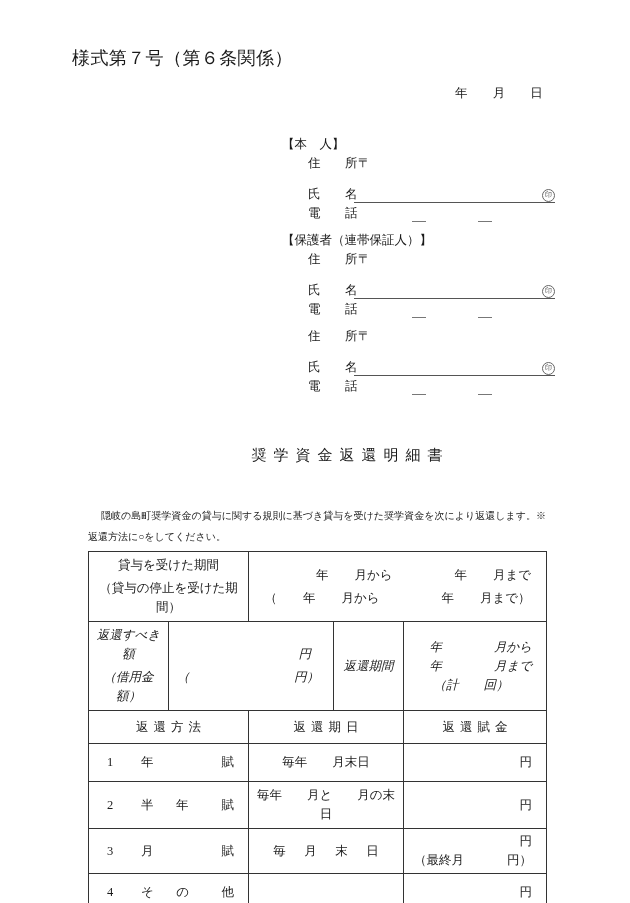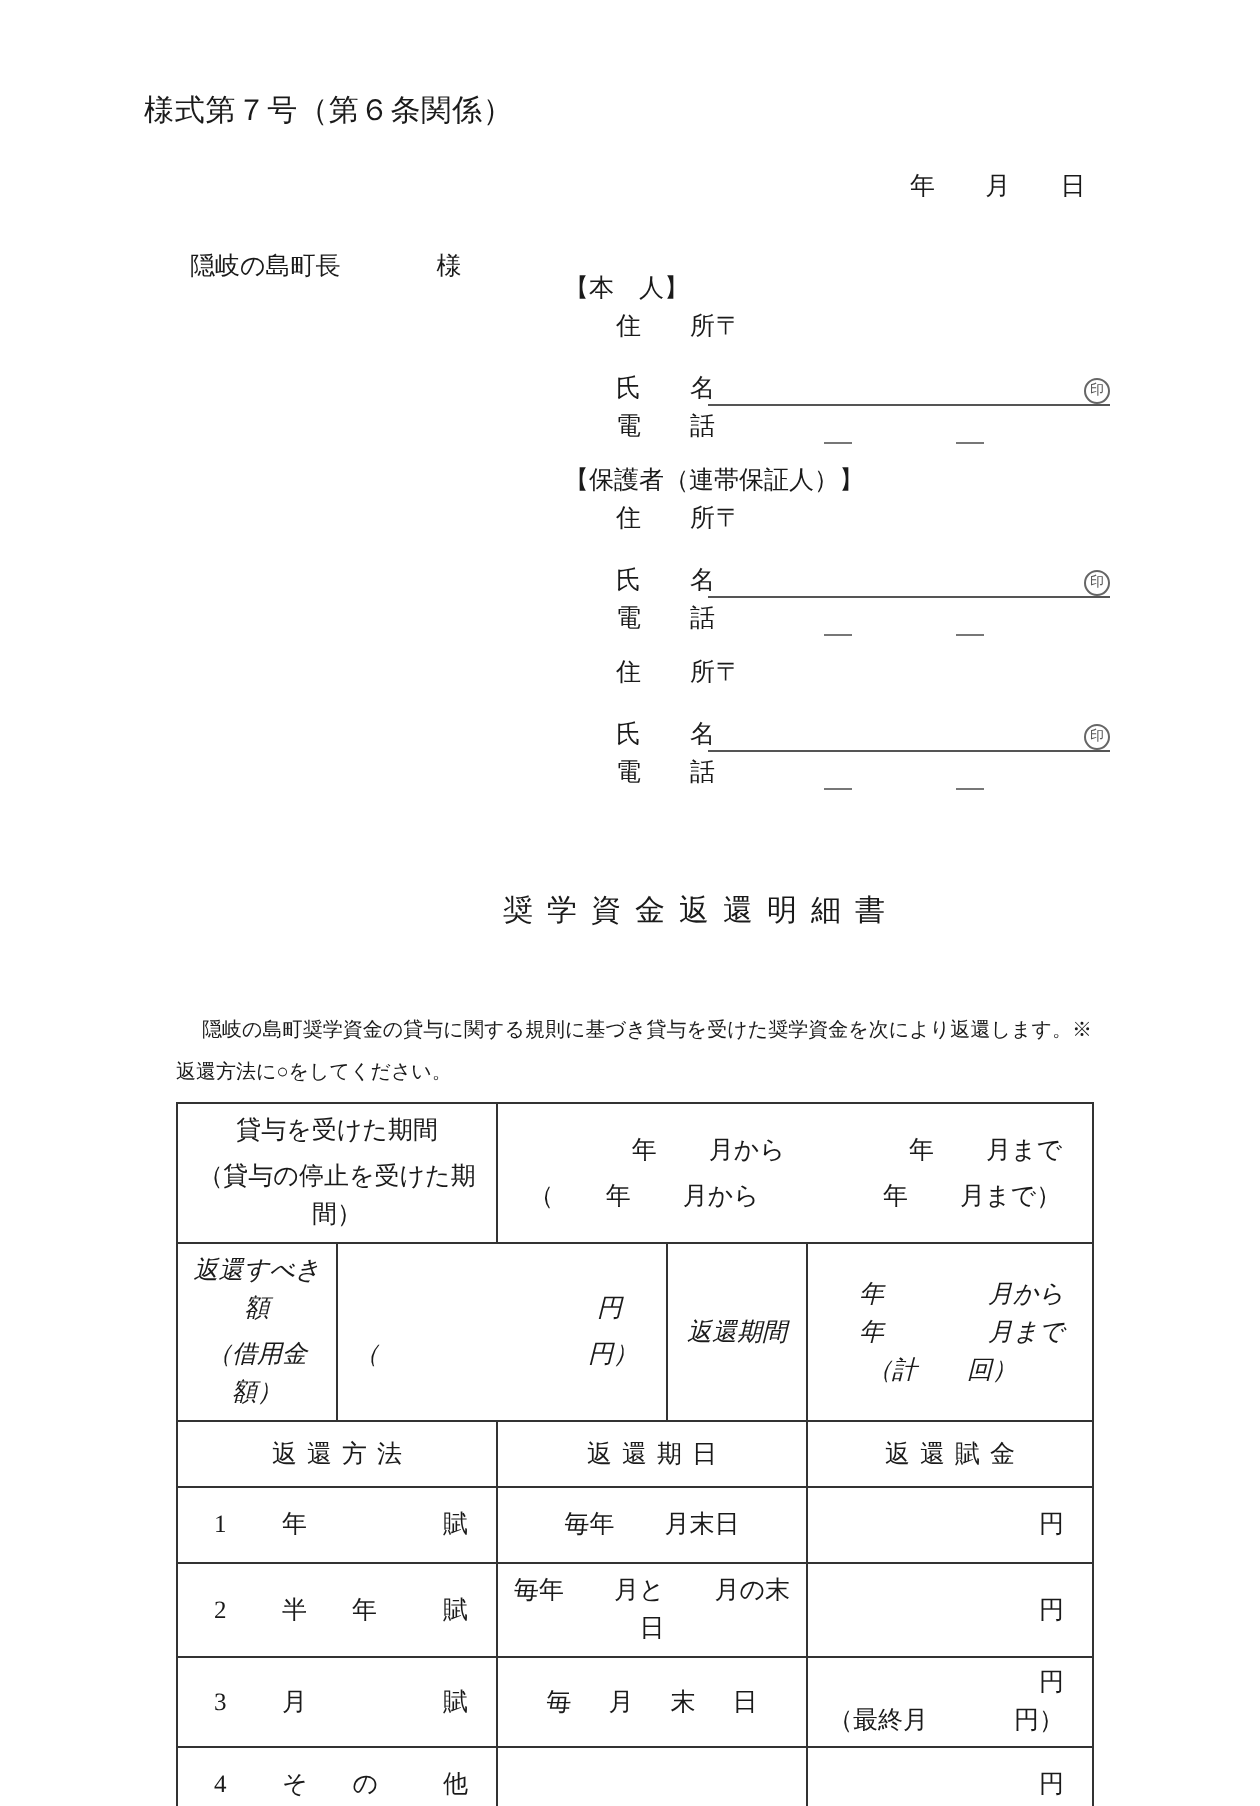--- a/index.html
+++ b/index.html
@@ -20,21 +20,21 @@
     position: relative;
     width: 630px;
     height: 903px;
   }
 
   
   .form-no {
     position: absolute;
     left: 72px;
     top: 46px;
-    font-size: 15px;
+    font-size: 18px;
     letter-spacing: 0.4px;
     white-space: nowrap;
   }
   .date-line {
     position: absolute;
     left: 455px;
     top: 85px;
     font-size: 12.5px;
     white-space: nowrap;
   }
@@ -208,23 +208,20 @@
 <div class="page">
 
   <div class="form-no">様式第７号（第６条関係）</div>
 
   <div class="date-line">
     <span>年</span>
     <span>月</span>
     <span>日</span>
   </div>
 
-  <div class="addressee">
-    <span>隠岐の島町長</span><span class="sama">様</span>
-  </div>
 
   <div class="party" style="top:136px;">
     <div class="party-title">【本　人】</div>
     <div class="party-row addr">
       <span class="lbl">住　所</span>
       <span class="postal">〒</span>
     </div>
     <div class="party-row name">
       <span class="lbl">氏　名</span>
       <span class="sigline">

